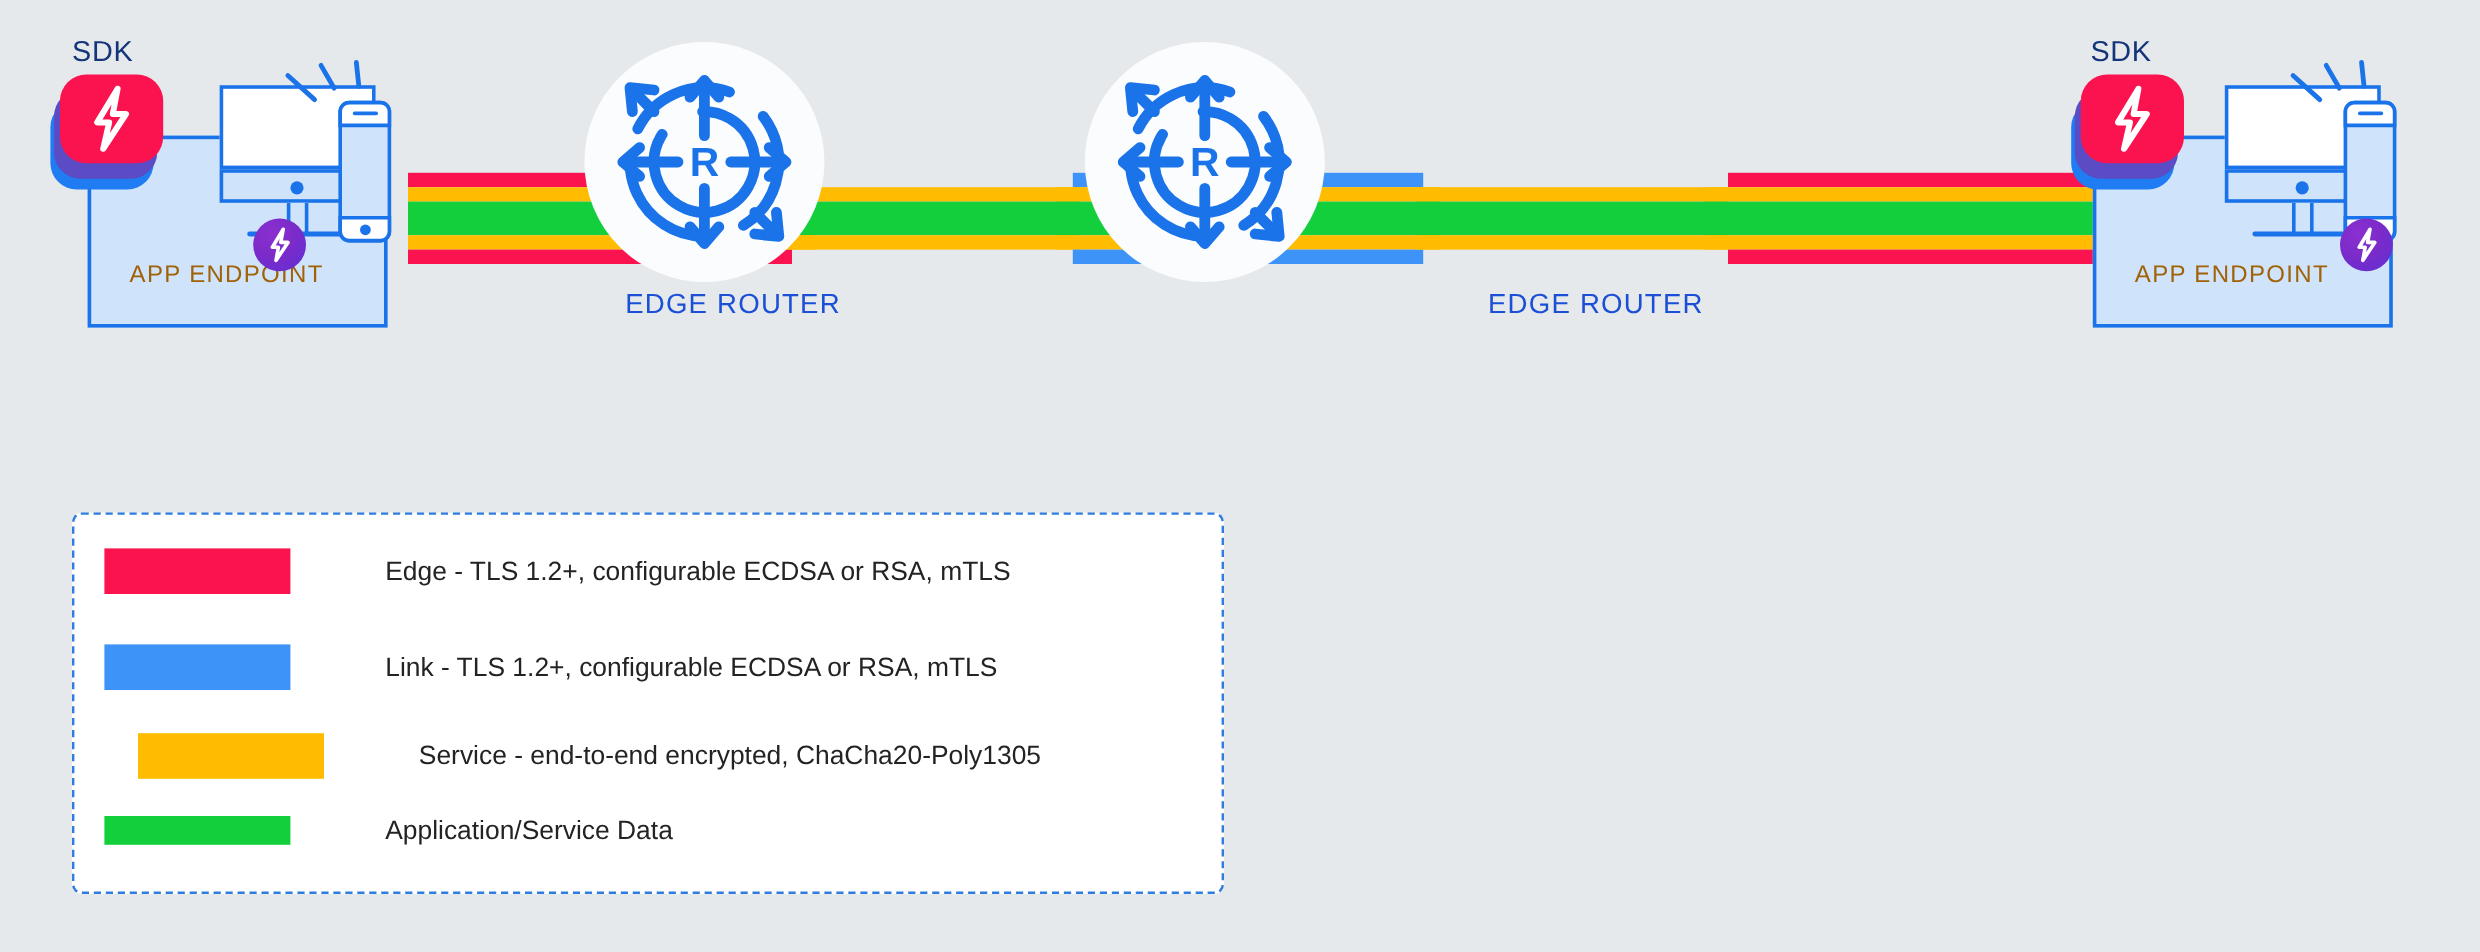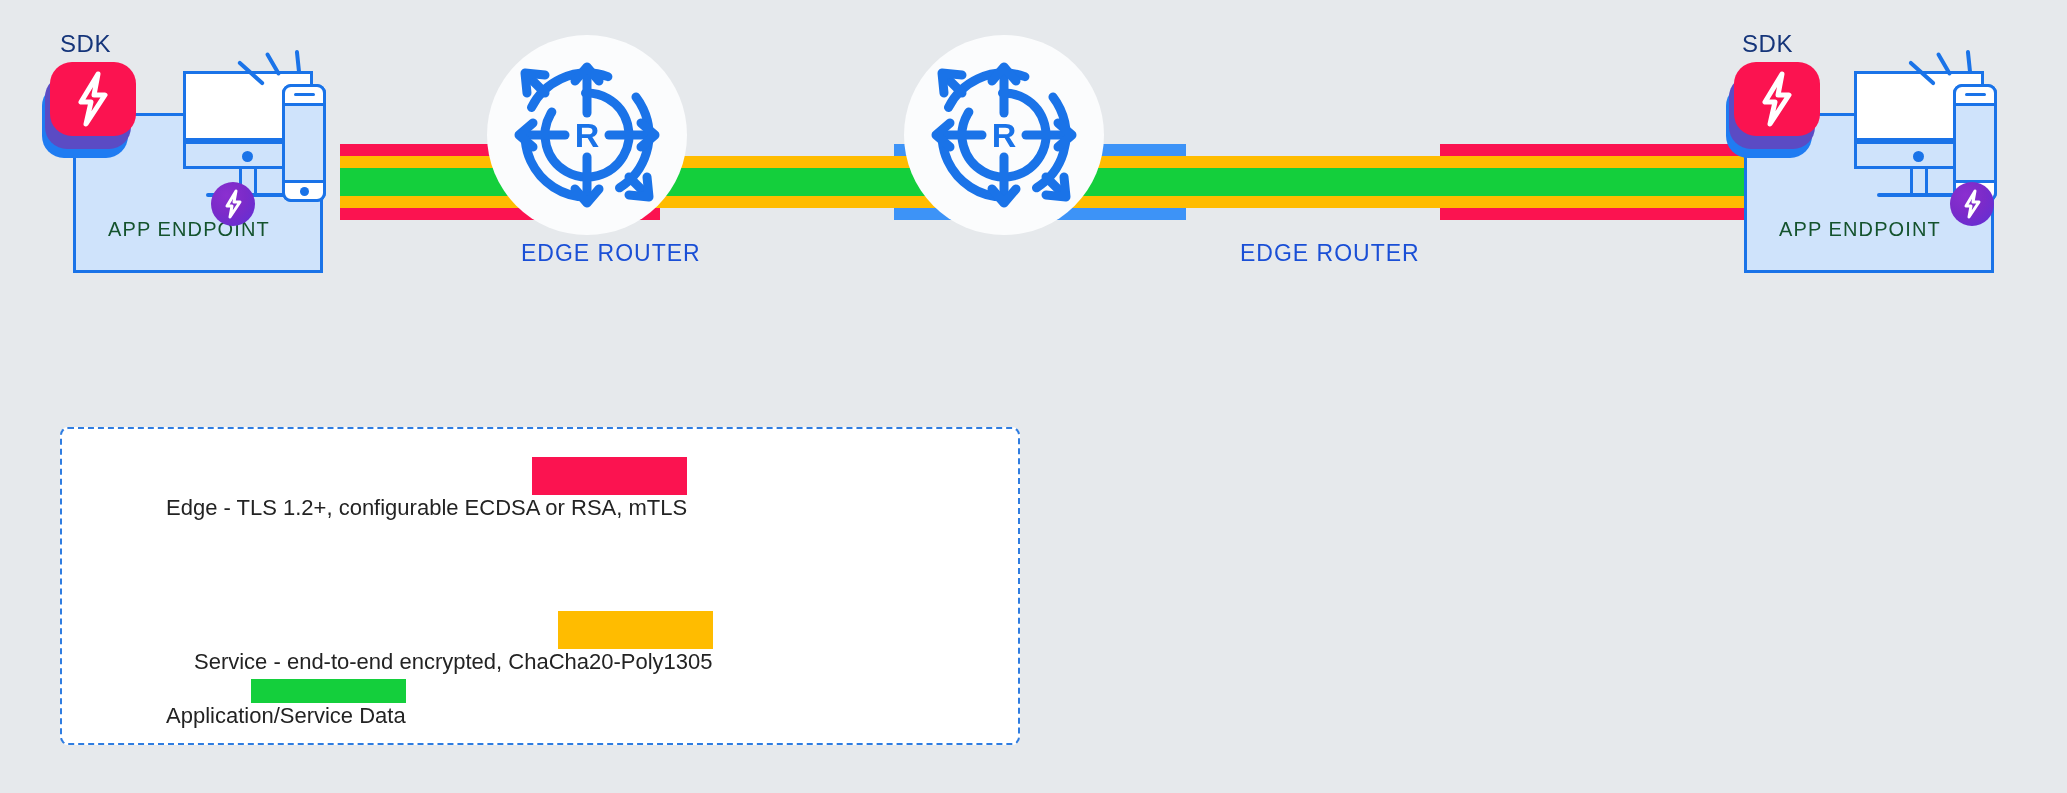--- a/index.html
+++ b/index.html
@@ -18,21 +18,21 @@
 
   
   .endpoint-box{
     position:absolute;
     border:3px solid #1a73e8;
     background:#cfe3fb;
     box-sizing:border-box;
   }
   .endpoint-label{
     position:absolute;
-    color:#14532d;
+    color:#a16207;
     font-size:20px;
     letter-spacing:1.1px;
     white-space:nowrap;
     font-weight:400;
   }
   .sdk-label{
     position:absolute;
     color:#15357a;
     font-size:24px;
     letter-spacing:.6px;
@@ -108,21 +108,21 @@
   }
 
   
   .legend{
     position:absolute;
     background:#ffffff;
     border:2px dashed #2f7de1;
     border-radius:8px;
     box-sizing:border-box;
   }
-  .legend-row{position:absolute;display:flex;align-items:flex-end;flex-direction:column;}
+  .legend-row{position:absolute;display:flex;align-items:center;}
   .swatch{width:155px;height:38px;flex:0 0 auto;}
   .legend-text{
     margin-left:79px;color:#232323;font-size:22px;white-space:nowrap;
   }
 </style>
 </head>
 <body>
 
 <div class="stage">
 
@@ -284,20 +284,24 @@
     <svg width="44" height="44" viewBox="0 0 44 44">
       <path d="M25 9 L16 24 L21 24 L19 35 L29 20 L23 20 Z" fill="none" stroke="#ffffff" stroke-width="3" stroke-linejoin="round"></path>
     </svg>
   </div>
 
   <div class="legend" style="left:60px;top:427px;width:960px;height:318px;">
     <div class="legend-row" style="left:25px;top:28px;">
       <div class="swatch" style="background:#fb1350;"></div>
       <div class="legend-text">Edge - TLS 1.2+, configurable ECDSA or RSA, mTLS</div>
     </div>
+    <div class="legend-row" style="left:25px;top:108px;">
+      <div class="swatch" style="background:#3d93f7;"></div>
+      <div class="legend-text">Link - TLS 1.2+, configurable ECDSA or RSA, mTLS</div>
+    </div>
     <div class="legend-row" style="left:25px;top:182px;margin-left:28px;">
       <div class="swatch" style="background:#ffbc00;"></div>
       <div class="legend-text">Service - end-to-end encrypted, ChaCha20-Poly1305</div>
     </div>
     <div class="legend-row" style="left:25px;top:250px;">
       <div class="swatch" style="background:#14cf3c;height:24px;"></div>
       <div class="legend-text">Application/Service Data</div>
     </div>
   </div>
 

